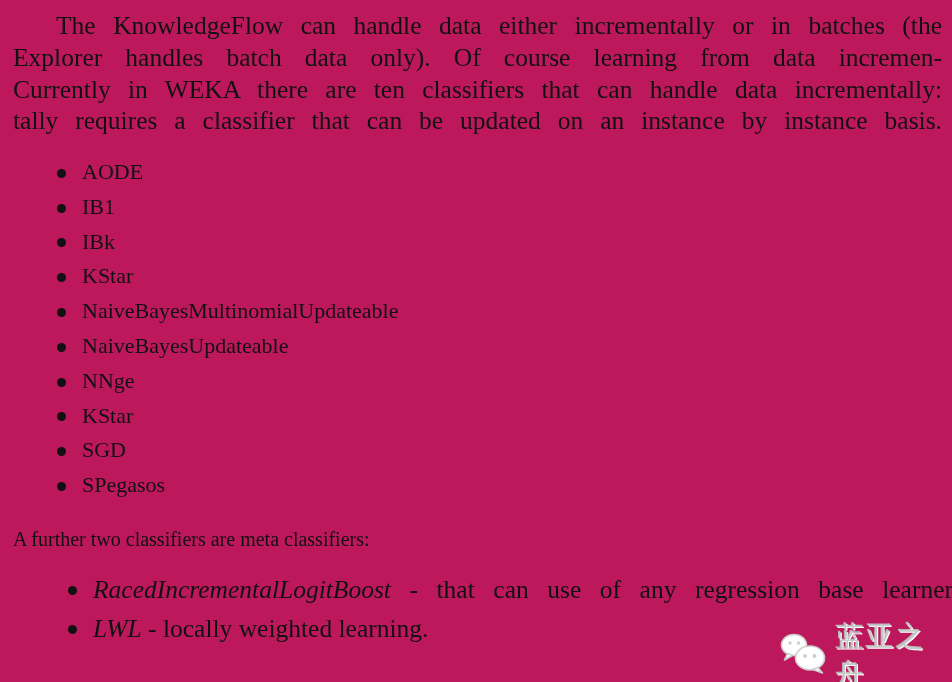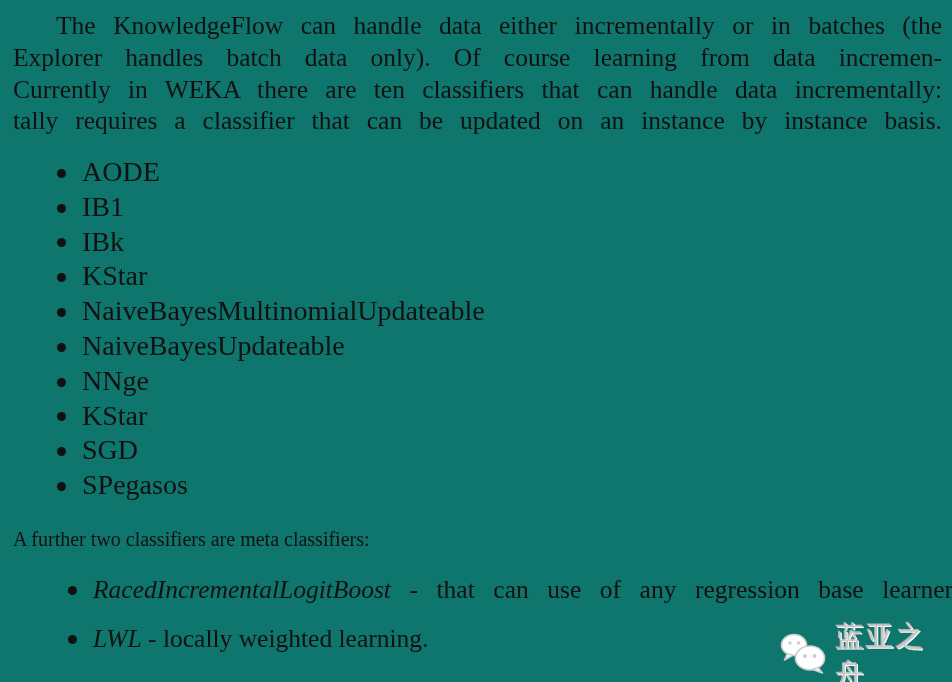--- a/index.html
+++ b/index.html
@@ -4,21 +4,21 @@
 <style>
   html, body {
     margin: 0;
     padding: 0;
     background: #ffffff;
   }
   .page {
     position: relative;
     width: 952px;
     height: 682px;
-    background: #0f766e;
+    background: #be185d;
     overflow: hidden;
     font-family: "Liberation Serif", "DejaVu Serif", serif;
     color: #111111;
   }
 
   
   .intro {
     position: absolute;
     left: 13px;
     top: 10px;
@@ -34,21 +34,21 @@
   .intro .pline.first {
     text-indent: 43px;
   }
 
   
   .clist {
     position: absolute;
     left: 57px;
     top: 155px;
     width: 880px;
-    font-size: 28px;
+    font-size: 22px;
   }
   .clist .li {
     display: flex;
     align-items: center;
     height: 34.8px;
     line-height: 34.8px;
   }
   .dot {
     flex: 0 0 9px;
     width: 9px;
@@ -76,21 +76,21 @@
     top: 574px;
     width: 885px;
     font-size: 25.5px;
     line-height: 32px;
   }
   .mlist .mli {
     position: relative;
     padding-left: 25px;
   }
   .mlist .mli + .mli {
-    margin-top: 17px;
+    margin-top: 7px;
   }
   .mlist .mdot {
     position: absolute;
     left: 0;
     top: 12px;
     width: 9px;
     height: 9px;
     border-radius: 50%;
     background: #111111;
   }

